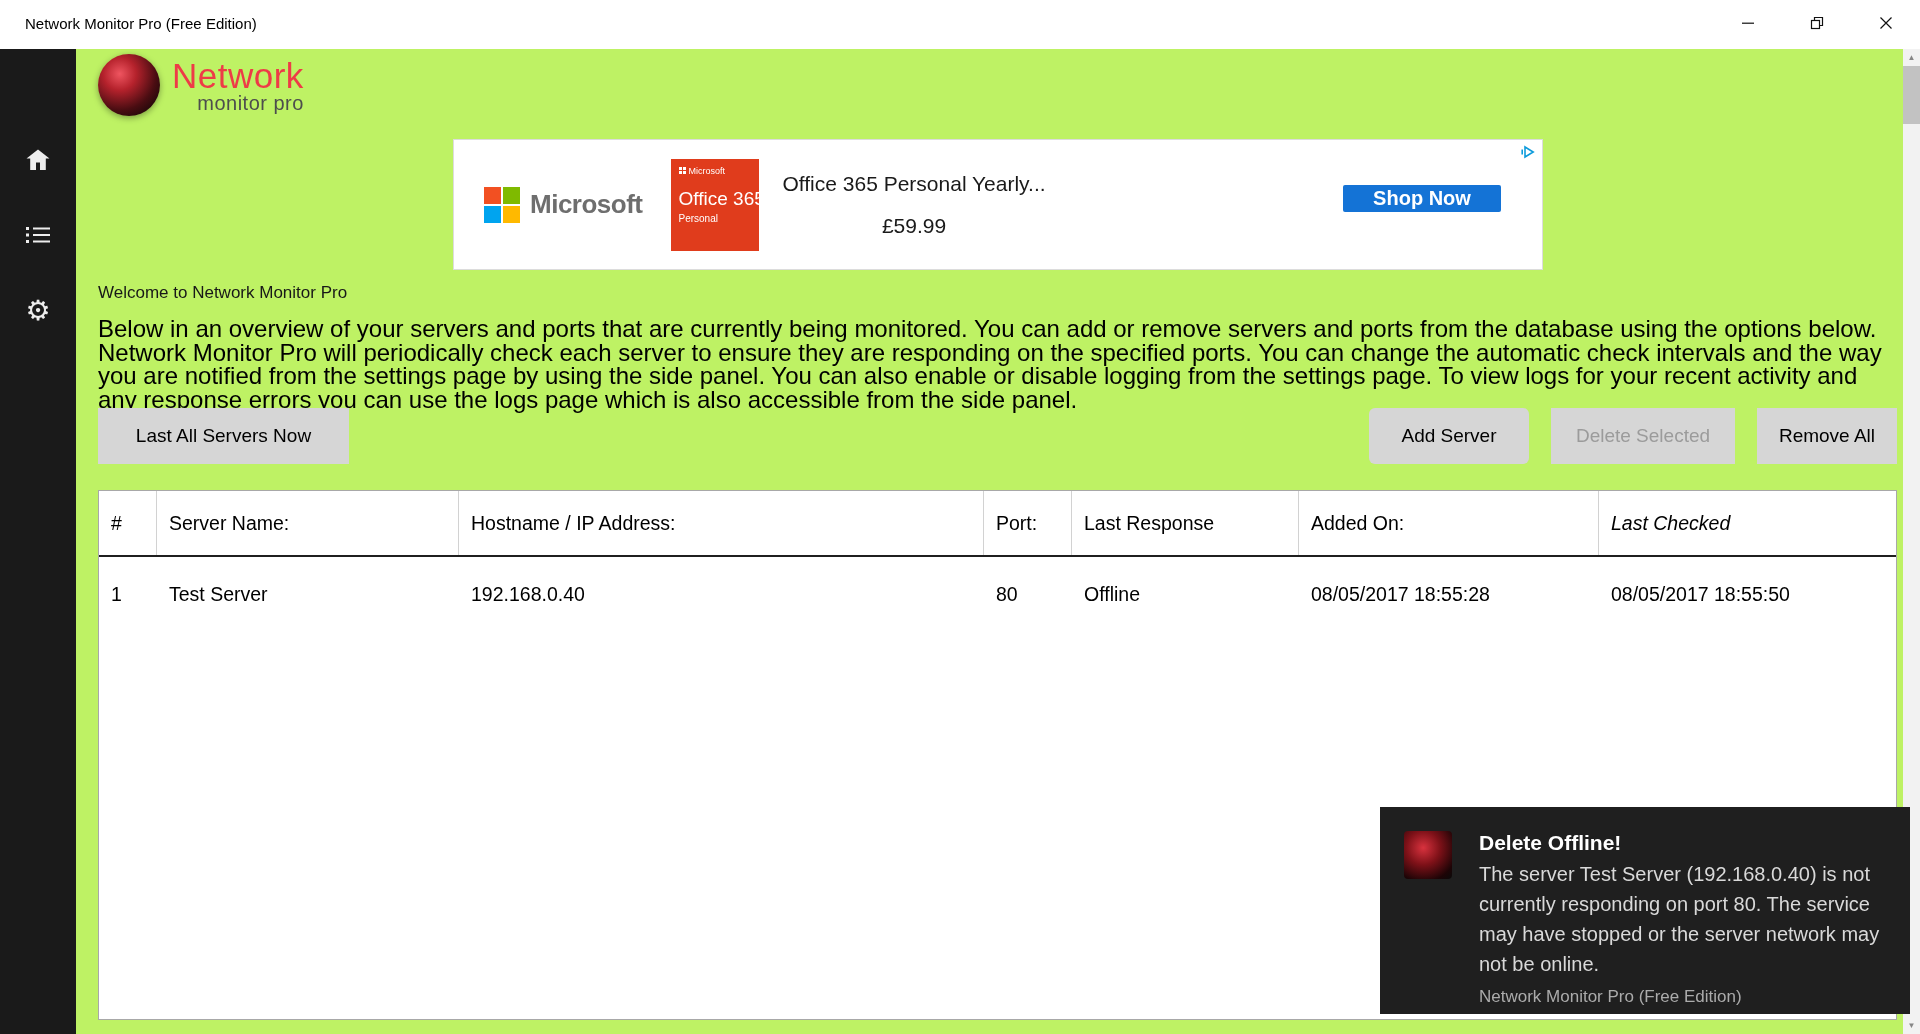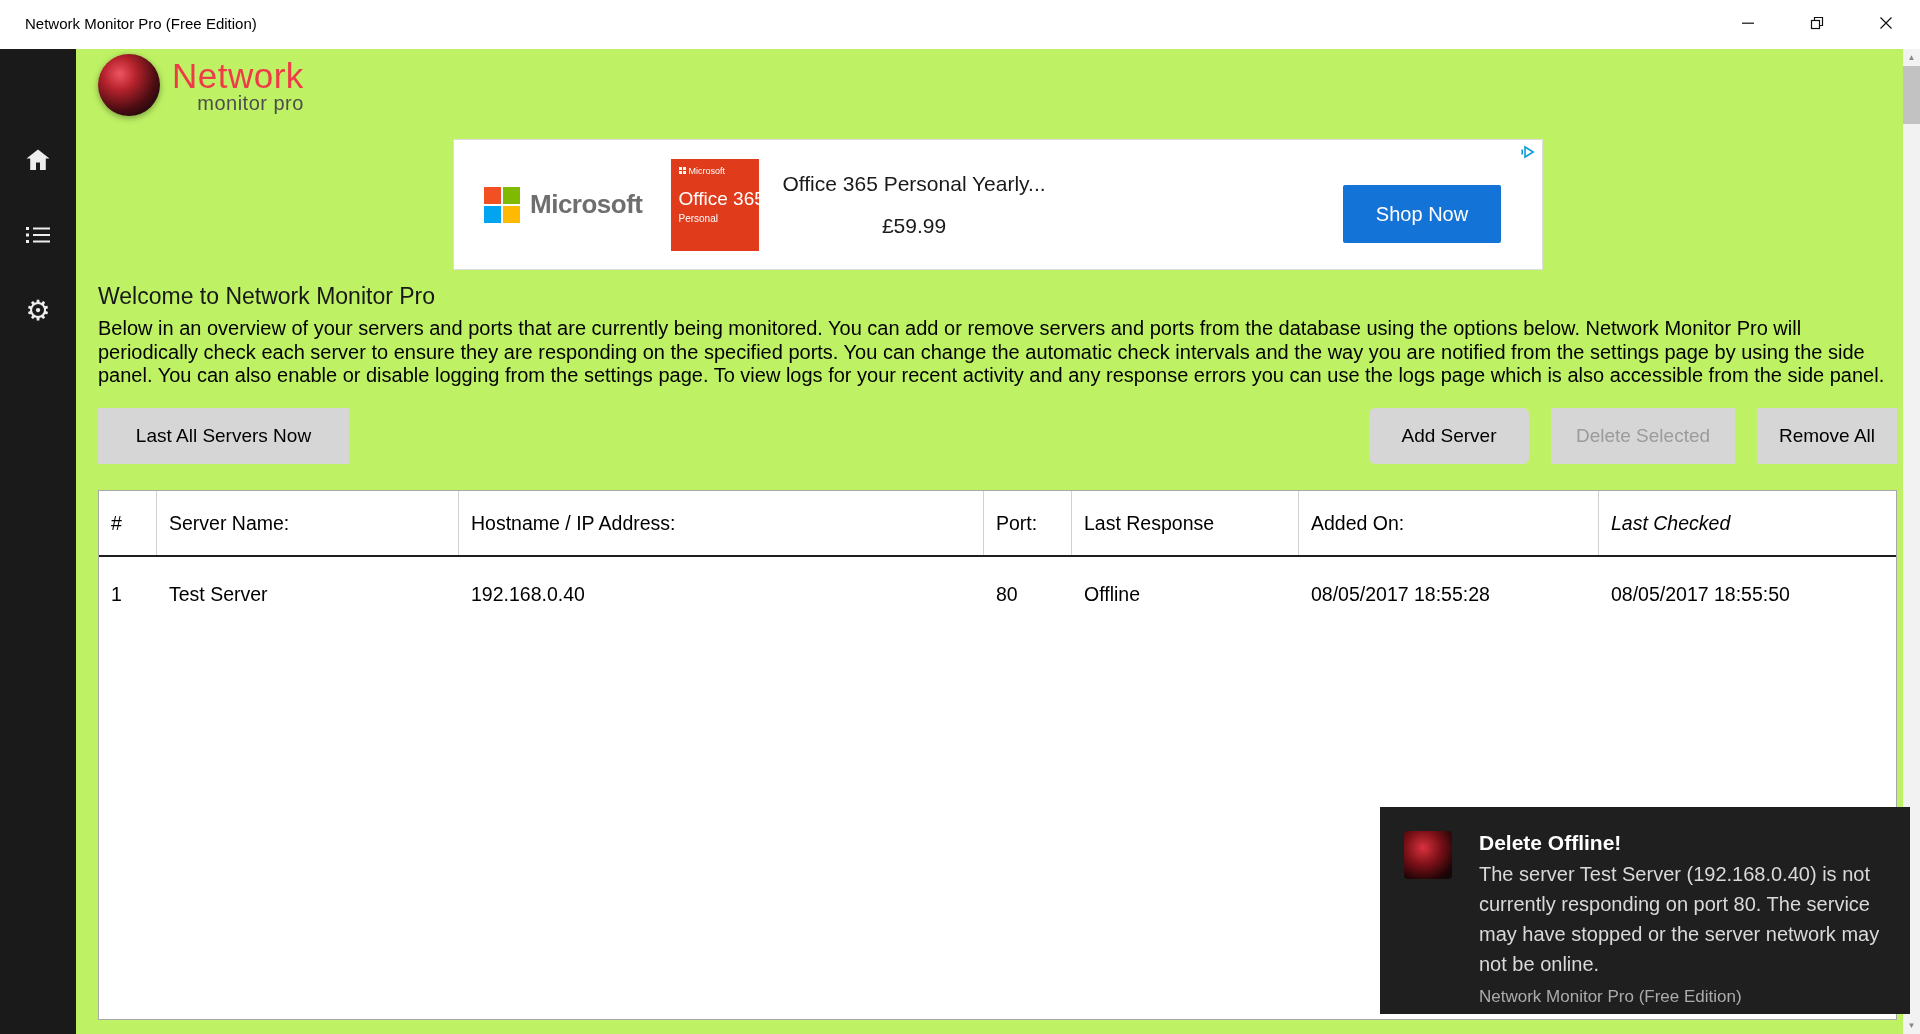--- a/index.html
+++ b/index.html
@@ -50,28 +50,28 @@
     padding:7px 8px; display:flex; flex-direction:column; flex:none; }
   .office-top { display:flex; align-items:center; }
   .office-minigrid { display:grid; grid-template-columns:3px 3px; grid-gap:1px; margin-right:3px; }
   .office-minigrid span { width:3px; height:3px; background:#fff; display:block; }
   .office-brand { font-size:9px; white-space:nowrap; }
   .office-name { font-size:19px; margin-top:12px; white-space:nowrap; }
   .office-edition { font-size:10px; margin-top:3px; }
   .ad-copy { margin-left:24px;text-align:center; }
   .ad-title { font-size:21px; color:#1a1a1a; white-space:nowrap; }
   .ad-price { font-size:21px; color:#1a1a1a; margin-top:18px; }
-  .shop-btn { position:absolute; right:41px; top:45px; width:158px; height:58px; background:#1473d6;
-    color:#fff; font-size:20px; font-weight:normal; border:none; border-radius:2px; cursor:pointer; }
+  .shop-btn { position:absolute; right:41px; top:45px; width:158px; height:27px; background:#1473d6;
+    color:#fff; font-size:20px; font-weight:bold; border:none; border-radius:2px; cursor:pointer; }
   .adchoices { position:absolute; top:4px; right:6px; width:16px; height:16px; cursor:pointer; }
 
   
-  .welcome-h { position:absolute; left:22px; top:234px; margin:0; font-size:23px; font-weight:normal; color:#181818; }
+  .welcome-h { position:absolute; left:22px; top:234px; margin:0; font-size:17px; font-weight:normal; color:#181818; }
   .welcome-p { position:absolute; left:22px; top:268px; width:1800px; margin:0;
-    font-size:20px; line-height:23.5px; color:#000; }
+    font-size:24px; line-height:23.5px; color:#000; }
 
   
   .btn { background:#d6d6d6; border:none; font-size:19px; color:#000; cursor:pointer; }
   .check-all { position:absolute; left:22px; top:359px; width:251px; height:56px; }
   .right-actions { position:absolute; right:6px; top:359px; display:flex; gap:22px; }
   .right-actions .btn { height:56px; }
   .add-server { width:160px;border-radius:6px; }
   .delete-selected { width:184px; color:#9b9b9b; cursor:default; }
   .remove-all { width:140px; }
 

